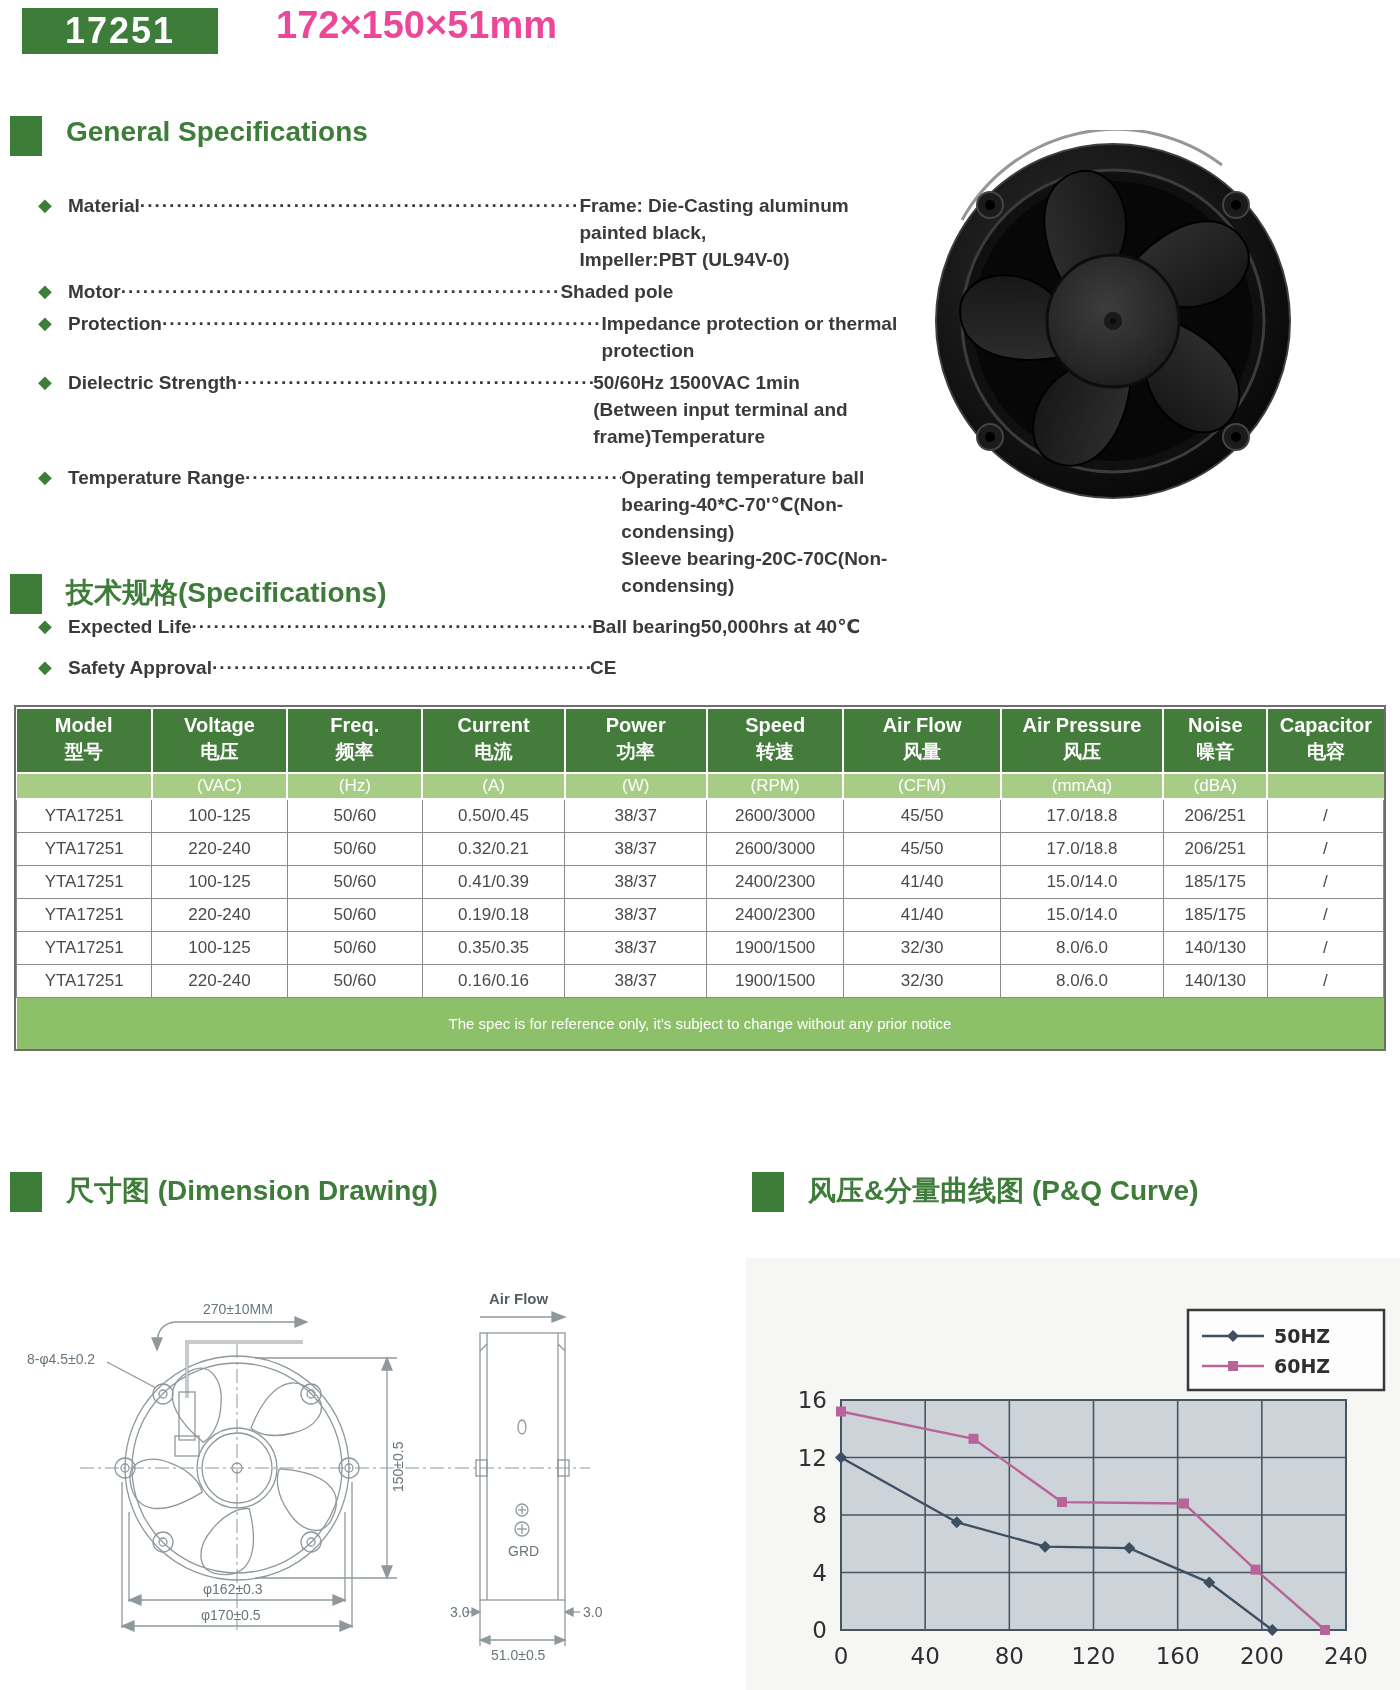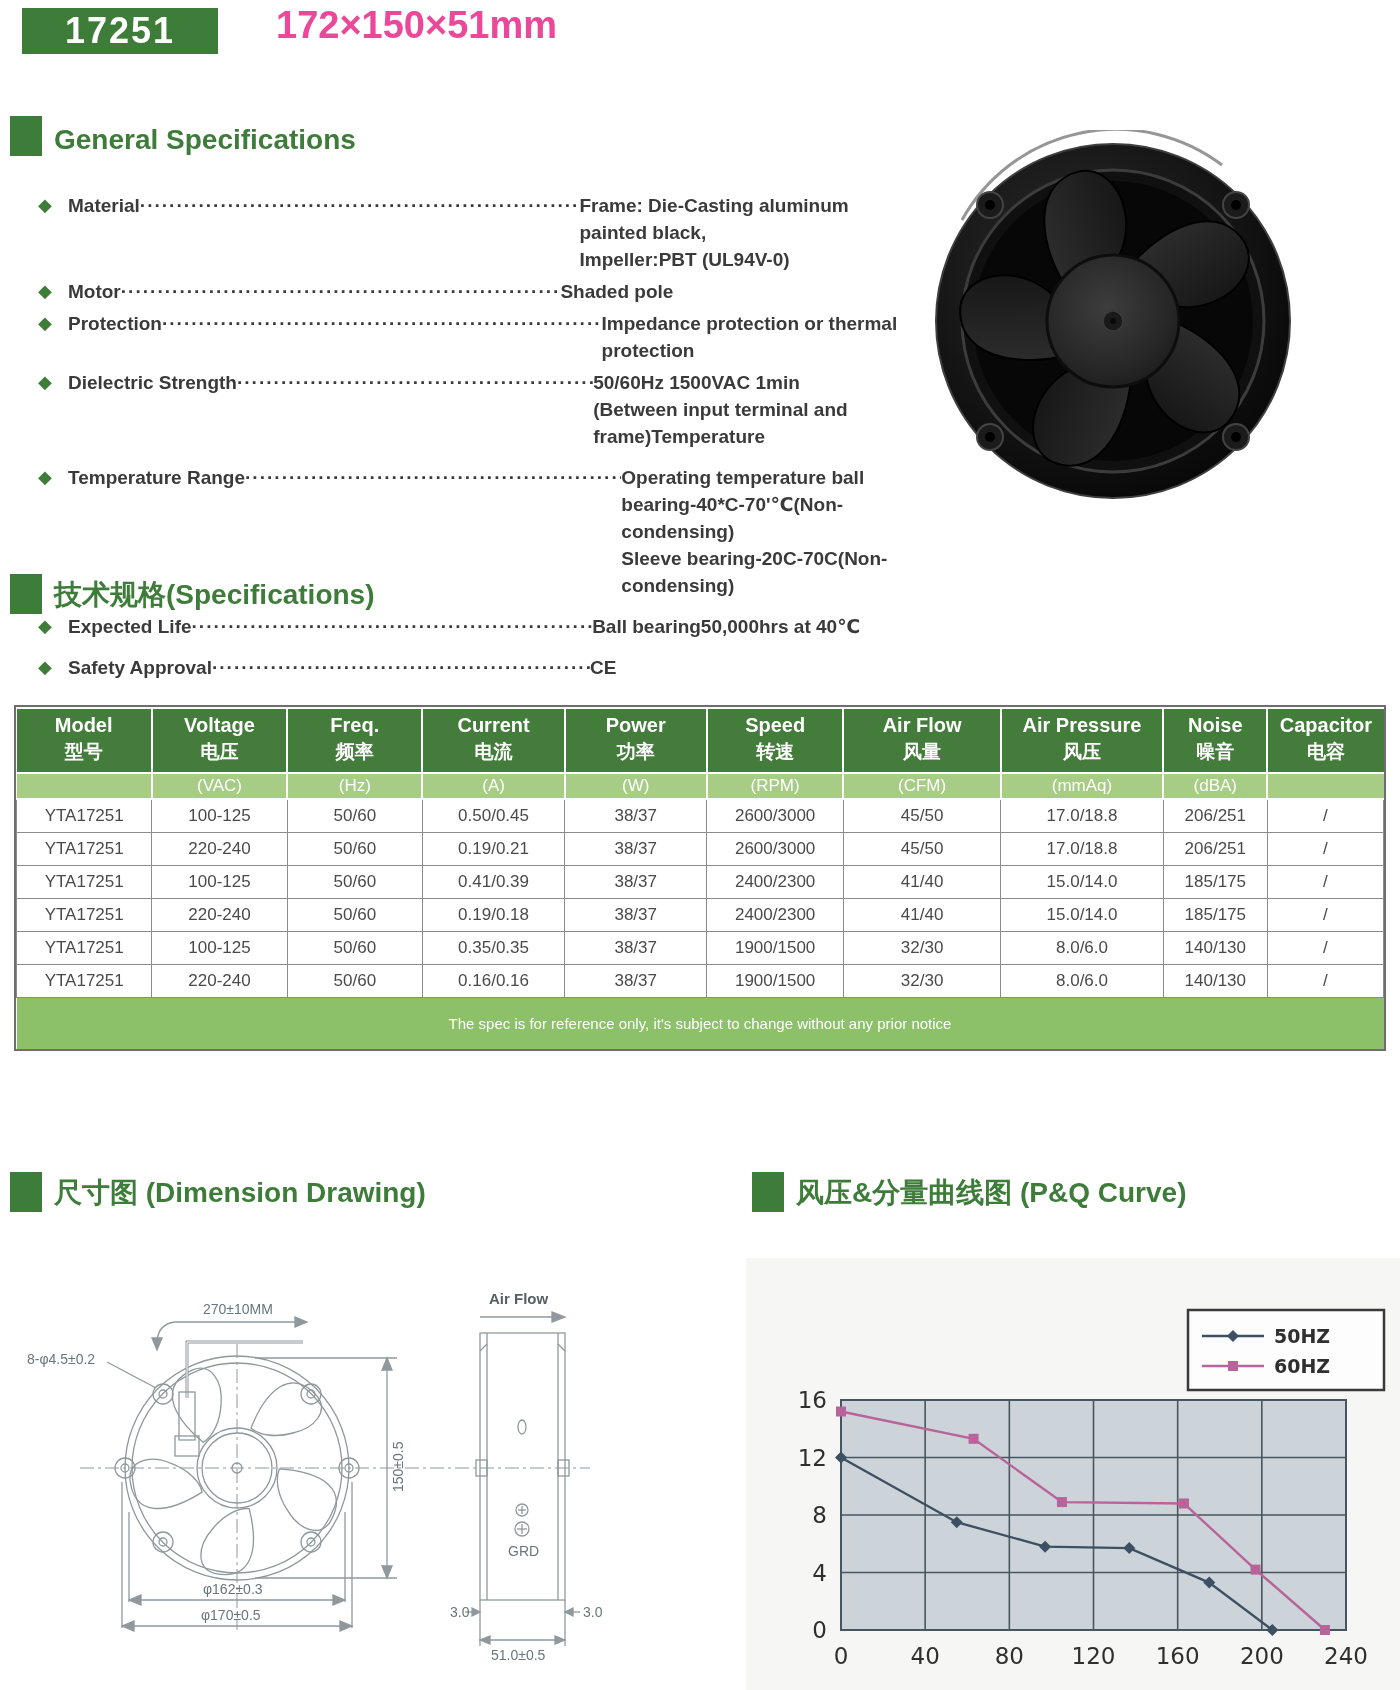--- a/index.html
+++ b/index.html
@@ -10,21 +10,21 @@
   body{margin:0;background:#ffffff;font-family:"Liberation Sans","DejaVu Sans",sans-serif;}
   .page{position:relative;width:1400px;height:1690px;background:#fff;overflow:hidden;}
 
   
   .brand-box{position:absolute;left:22px;top:8px;width:196px;height:46px;background:var(--green);
     display:flex;align-items:center;justify-content:center;}
   .brand-box span{color:#fff;font-size:36px;font-weight:bold;letter-spacing:2px;}
   .size-text{position:absolute;left:236px;top:4px;font-size:38px;font-weight:bold;color:#ec4899;margin-left:40px;}
 
   
-  .section-heading{position:absolute;display:flex;align-items:flex-end;gap:12px;}
+  .section-heading{position:absolute;display:flex;align-items:flex-start;gap:24px;}
   .green-square{width:32px;height:40px;background:var(--green);flex:0 0 32px;}
   .section-heading .txt{font-size:28px;font-weight:bold;color:var(--green);white-space:nowrap;}
 
   #gs-heading{left:10px;top:116px;}
   #spec-heading{left:10px;top:574px;}
   #dim-heading{left:10px;top:1172px;}
   #pq-heading{left:752px;top:1172px;}
 
   
   .spec-list{position:absolute;left:38px;top:192px;width:880px;}
@@ -255,21 +255,21 @@
             <td>2600/3000</td>
             <td>45/50</td>
             <td>17.0/18.8</td>
             <td>206/251</td>
             <td>/</td>
           </tr>
           <tr>
             <td>YTA17251</td>
             <td>220-240</td>
             <td>50/60</td>
-            <td>0.19/0.21</td>
+            <td>0.32/0.21</td>
             <td>38/37</td>
             <td>2600/3000</td>
             <td>45/50</td>
             <td>17.0/18.8</td>
             <td>206/251</td>
             <td>/</td>
           </tr>
           <tr>
             <td>YTA17251</td>
             <td>100-125</td>

